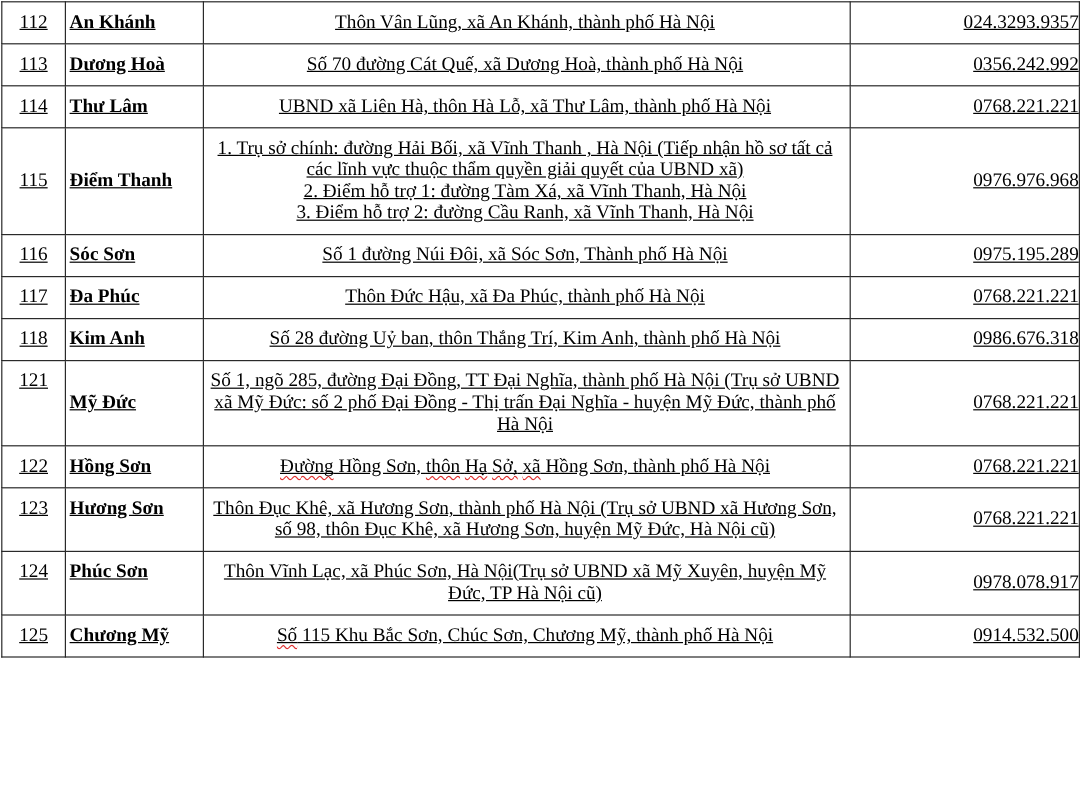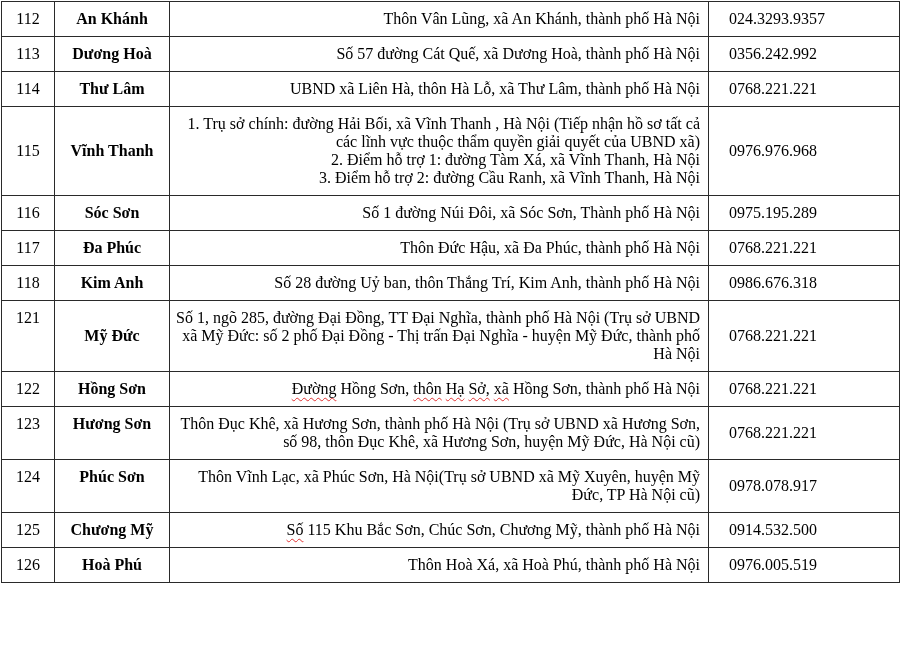--- a/index.html
+++ b/index.html
@@ -2,40 +2,40 @@
 <html><head>
 <meta charset="utf-8">
 <style>
   html,body{margin:0;padding:0;}
   body{
     width:900px;height:656px;overflow:hidden;
     background:#ffffff;
     font-family:"Liberation Serif", serif;
     color:#000;
   }
-  .page{width:739px;height:656px;}
+  .page{width:739px;height:656px;text-decoration:underline;}
   table.contact-table{
     border-collapse:collapse;
     table-layout:fixed;
     width:898px;
     margin:1px 0 0 1px;
   }
   td{
     border:1px solid #2a2a2a;
     vertical-align:middle;
     font-size:16px;
     line-height:18px;
     padding:8px 6px;
     color:#000;
     word-wrap:break-word;
   }
   td.c-no{text-align:center;padding:8px 2px;}
-  td.c-name{text-align:center;font-weight:bold;padding:8px 3px;}
-  td.c-addr{text-align:right;padding:8px 8px 8px 5px;}
-  td.c-phone{text-align:left;padding:8px 20px;}
+  td.c-name{font-weight:bold;padding:8px 3px;}
+  td.c-addr{text-align:center;padding:8px 8px 8px 5px;}
+  td.c-phone{text-align:right;padding:8px 0;}
   td.vtop{vertical-align:top;}
   .addr-line{min-height:18px;}
   .wavy{
     text-decoration:underline wavy #e03131;
     text-decoration-thickness:1px;
     text-underline-offset:3px;
     text-decoration-skip-ink:none;
   }
 </style>
 </head>
@@ -55,35 +55,35 @@
     <td class="c-name">An Khánh</td>
     <td class="c-addr">
             <div class="addr-line">Thôn Vân Lũng, xã An Khánh, thành phố Hà Nội</div>
           </td>
     <td class="c-phone">024.3293.9357</td>
   </tr>
         <tr>
     <td class="c-no">113</td>
     <td class="c-name">Dương Hoà</td>
     <td class="c-addr">
-            <div class="addr-line">Số 57 đường Cát Quế, xã Dương Hoà, thành phố Hà Nội</div>
+            <div class="addr-line">Số 70 đường Cát Quế, xã Dương Hoà, thành phố Hà Nội</div>
           </td>
     <td class="c-phone">0356.242.992</td>
   </tr>
         <tr>
     <td class="c-no">114</td>
     <td class="c-name">Thư Lâm</td>
     <td class="c-addr">
             <div class="addr-line">UBND xã Liên Hà, thôn Hà Lỗ, xã Thư Lâm, thành phố Hà Nội</div>
           </td>
     <td class="c-phone">0768.221.221</td>
   </tr>
         <tr>
     <td class="c-no">115</td>
-    <td class="c-name">Vĩnh Thanh</td>
+    <td class="c-name">Điểm Thanh</td>
     <td class="c-addr">
             <div class="addr-line">1. Trụ sở chính: đường Hải Bối, xã Vĩnh Thanh , Hà Nội (Tiếp nhận hồ sơ tất cả các lĩnh vực thuộc thẩm quyền giải quyết của UBND xã)</div>
             <div class="addr-line">2. Điểm hỗ trợ 1: đường Tàm Xá, xã Vĩnh Thanh, Hà Nội</div>
             <div class="addr-line">3. Điểm hỗ trợ 2: đường Cầu Ranh, xã Vĩnh Thanh, Hà Nội</div>
           </td>
     <td class="c-phone">0976.976.968</td>
   </tr>
         <tr>
     <td class="c-no">116</td>
     <td class="c-name">Sóc Sơn</td>
@@ -141,23 +141,15 @@
     <td class="c-phone">0978.078.917</td>
   </tr>
         <tr>
     <td class="c-no">125</td>
     <td class="c-name">Chương Mỹ</td>
     <td class="c-addr">
             <div class="addr-line"><span class="wavy">Số</span> 115 Khu Bắc Sơn, Chúc Sơn, Chương Mỹ, thành phố Hà Nội</div>
           </td>
     <td class="c-phone">0914.532.500</td>
   </tr>
-        <tr>
-    <td class="c-no">126</td>
-    <td class="c-name">Hoà Phú</td>
-    <td class="c-addr">
-            <div class="addr-line">Thôn Hoà Xá, xã Hoà Phú, thành phố Hà Nội</div>
-          </td>
-    <td class="c-phone">0976.005.519</td>
-  </tr>
       </tbody>
   </table>
 </div>
 
 </body></html>

